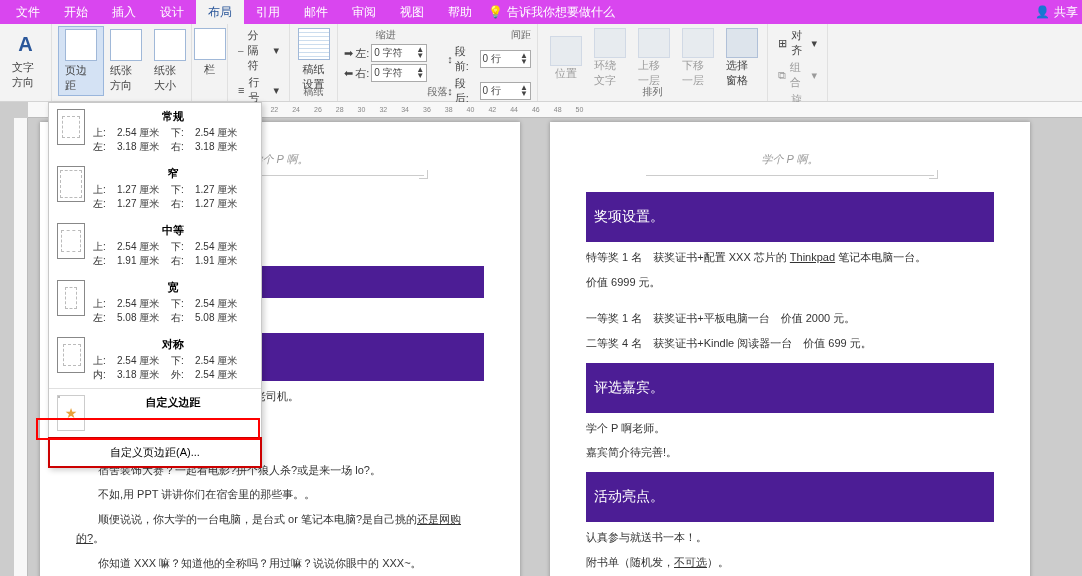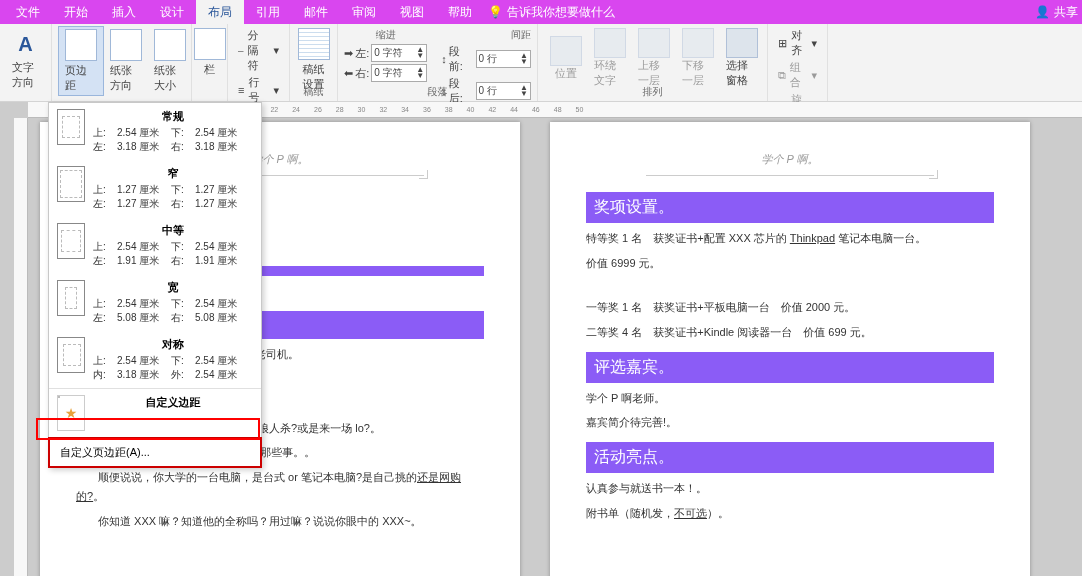--- a/index.html
+++ b/index.html
@@ -28,32 +28,32 @@
 .dropdown-item.narrow .thumb::after { top: 3px; left: 2px; right: 2px; bottom: 3px; }
 .dropdown-item.moderate .thumb::after { top: 6px; left: 3px; right: 3px; bottom: 6px; }
 .dropdown-item.wide .thumb::after { top: 6px; left: 7px; right: 7px; bottom: 6px; }
 .dropdown-item.mirror .thumb::after { top: 6px; left: 5px; right: 3px; bottom: 6px; }
 .dropdown-item.last .thumb { border-color: #ccc; }
 .dropdown-item.last .thumb::before { content: "★"; color: #e8a33d; position: absolute; top: 50%; left: 50%; transform: translate(-50%,-50%); font-size: 14px; }
 .dropdown-item .info { flex: 1; }
 .dropdown-item .info .name { font-weight: bold; margin-bottom: 2px; text-align: center; }
 .dropdown-item .info .vals { display: grid; grid-template-columns: 20px 50px 20px 50px; gap: 0 4px; font-size: 10px; color: #333; }
 .dropdown-sep { border-top: 1px solid #e0e0e0; }
-.dropdown-footer { padding: 6px 10px; cursor: pointer; border: 2px solid #c00; margin: -1px; }
+.dropdown-footer { padding: 6px 10px; cursor: pointer; border: 2px solid #c00; margin: -1px; text-align: center; }
 .workspace { position: absolute; top: 102px; left: 0; right: 0; bottom: 0; background: #cccccc; overflow: hidden; }
 .ruler-h { position: absolute; top: 0; left: 28px; right: 0; height: 16px; background: #f8f8f8; border-bottom: 1px solid #bbb; font-size: 7px; color: #888; display: flex; align-items: center; padding-left: 40px; gap: 14px; }
 .ruler-v { position: absolute; top: 16px; left: 14px; width: 14px; bottom: 0; background: #f8f8f8; border-right: 1px solid #bbb; }
 .pages { position: absolute; top: 20px; left: 40px; right: 10px; bottom: 0; display: flex; gap: 30px; }
 .page { background: #fff; width: 480px; height: 560px; box-shadow: 0 0 4px rgba(0,0,0,0.3); padding: 30px 36px; font-size: 11px; color: #333; position: relative; }
 .page-header { text-align: center; color: #999; font-size: 11px; margin-bottom: 8px; font-style: italic; }
 .page-header-line { border-bottom: 1px solid #ccc; margin: 0 60px 16px; position: relative; }
 .page-header-line::after { content: ""; position: absolute; right: -4px; bottom: -4px; width: 8px; height: 8px; border-bottom: 1px solid #ccc; border-right: 1px solid #ccc; }
 .red-title { color: #c00000; font-size: 18px; margin: 8px 0 4px; }
 .red-title.big { font-size: 24px; }
-.red-bar { background: #8b5cf6; color: #fff; padding: 5px 8px; margin: 10px 0 6px; font-size: 16px; }
+.red-bar { background: #4c1d95; color: #fff; padding: 16px 8px; margin: 10px 0 6px; font-size: 14px; }
 .para { margin: 6px 0; line-height: 1.7; font-size: 11px; }
 .para.indent { text-indent: 2em; }
 .highlight-box { border: 2px solid red; position: absolute; left: 36px; top: 418px; width: 224px; height: 22px; z-index: 200; pointer-events: none; }
 .underline { text-decoration: underline; }
 .A-icon { width: 32px; height: 32px; display: flex; align-items: center; justify-content: center; font-size: 20px; color: #2b579a; font-weight: bold; }
 .grey-icon { width: 32px; height: 30px; background: #dde4ec; border: 1px solid #b0c0d8; }
 .disabled { opacity: 0.5; }
 </style>
 </head>
 <body>
@@ -119,21 +119,21 @@
   </div>
   <div class="ribbon-group" style="width:48px">
     <div class="ribbon-btn">
       <div class="icon-box" style="background:repeating-linear-gradient(#fff,#fff 3px,#cde 3px,#cde 4px)"></div>
       <span style="white-space:pre-line;text-align:center">稿纸
 设置</span>
     </div>
     <div class="group-label">稿纸</div>
   </div>
   <div class="ribbon-group" style="width:200px">
-    <div style="display:flex;gap:14px;padding-top:2px">
+    <div style="display:flex;gap:20px;padding-top:2px">
       <div>
         <div style="font-size:10px;color:#666;text-align:center">缩进</div>
         <div class="indent-row">
             <span>➡</span>
             <span>左:</span>
             <div class="spinner">
               <span>0 字符</span>
               <span class="arrows">▲<br>▼</span>
             </div>
           </div>
@@ -247,21 +247,21 @@
       <div class="para indent">不如,用 PPT 讲讲你们在宿舍里的那些事。。</div>
       <div class="para indent"><span>顺便说说，你大学的一台电脑，是台式 or 笔记本电脑?是自己挑的</span><span class="underline">还是网购的?</span>。</div>
       <div class="para indent">你知道 XXX 嘛？知道他的全称吗？用过嘛？说说你眼中的 XXX~。</div>
     </div>
     <div class="page">
       <div class="page-header">学个 P 啊。</div>
       <div class="page-header-line"></div>
       <div class="red-bar">奖项设置。</div>
       <div class="para"><span>特等奖 1 名　获奖证书+配置 XXX 芯片的 </span><span class="underline">Thinkpad</span><span> 笔记本电脑一台。</span></div>
       <div class="para">价值 6999 元。</div>
-      <div class="para" style="margin-top:26px">一等奖 1 名　获奖证书+平板电脑一台　价值 2000 元。</div>
+      <div class="para" style="margin-top:18px">一等奖 1 名　获奖证书+平板电脑一台　价值 2000 元。</div>
       <div class="para">二等奖 4 名　获奖证书+Kindle 阅读器一台　价值 699 元。</div>
       <div class="red-bar">评选嘉宾。</div>
       <div class="para">学个 P 啊老师。</div>
       <div class="para">嘉宾简介待完善!。</div>
       <div class="red-bar">活动亮点。</div>
       <div class="para">认真参与就送书一本！。</div>
       <div class="para"><span>附书单（随机发，</span><span class="underline">不可选</span><span>）。</span></div>
     </div>
   </div>
 </div>

